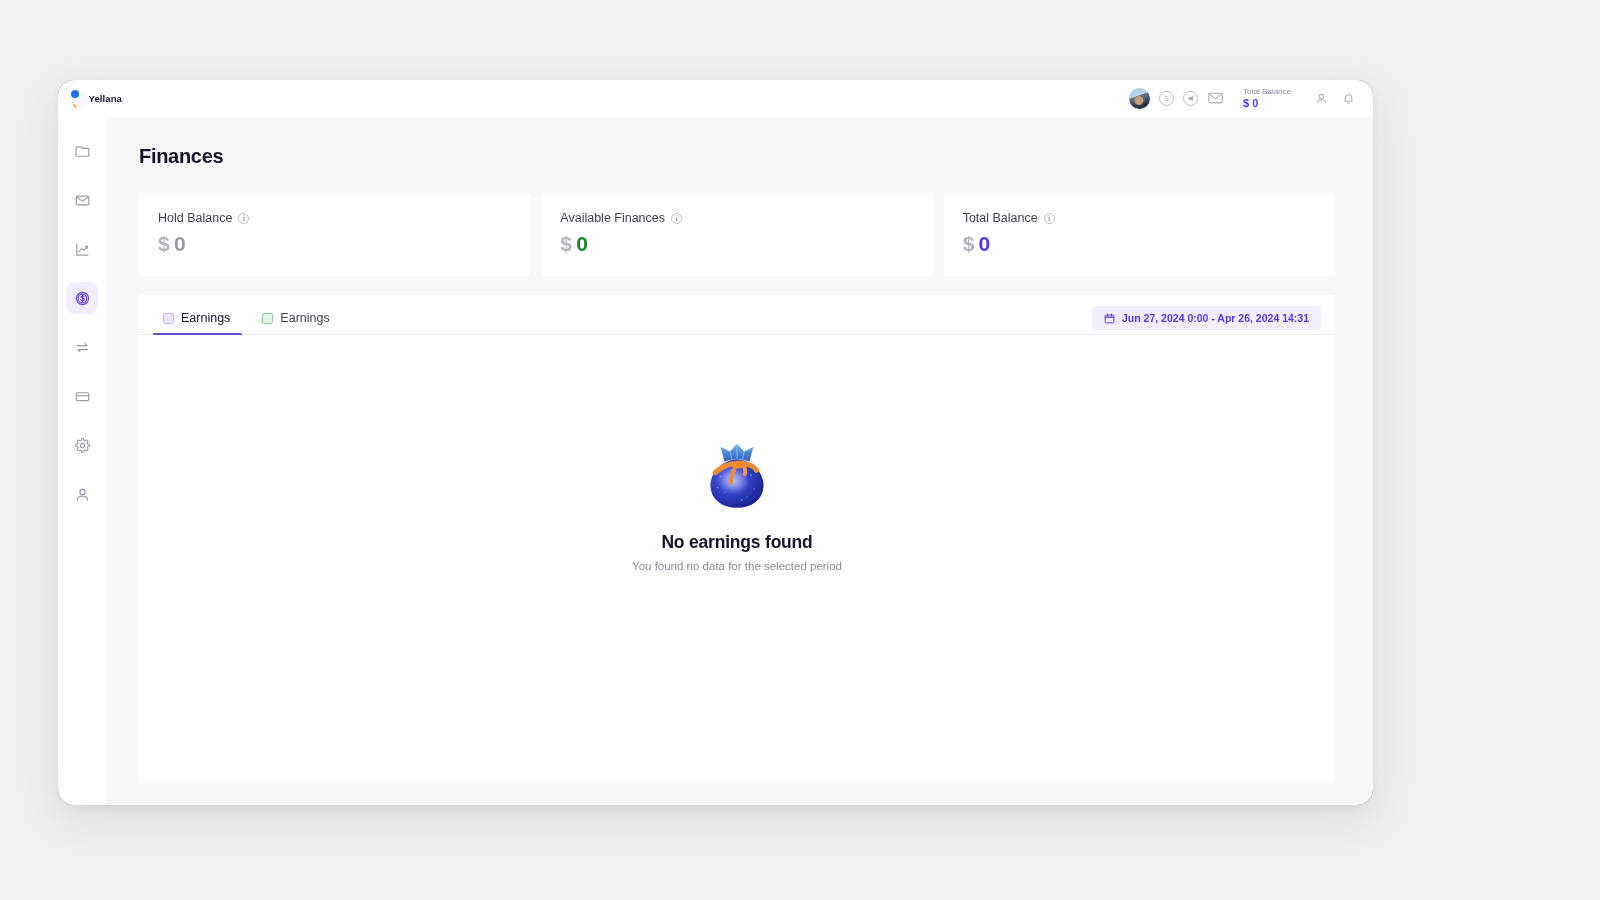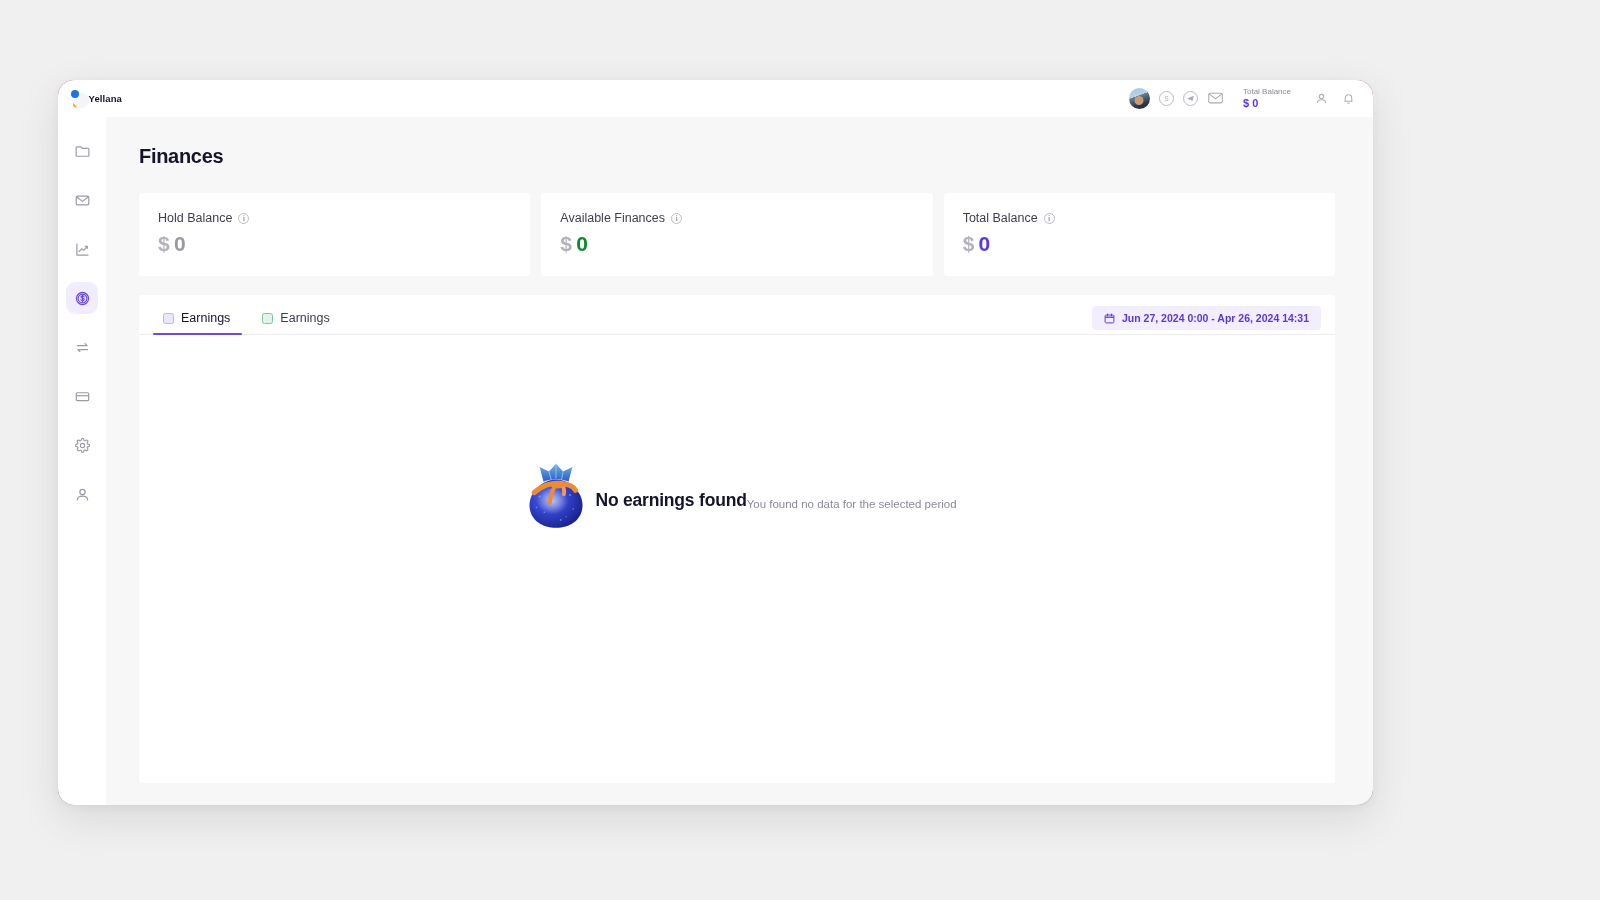--- a/index.html
+++ b/index.html
@@ -323,21 +323,21 @@
 
   .panel-divider {
     height: 1px;
     background: #ededf1;
     margin-top: -1px;
   }
 
   .panel-body {
     flex: 1 1 auto;
     display: flex;
-    flex-direction: row;
+    flex-direction: column;
     align-items: center;
     justify-content: center;
     padding-bottom: 110px;
   }
 
   
   .bag-wrap { width: 78px; height: 78px; margin-bottom: 18px; }
 
   .empty-title {
     font-size: 17.5px;

